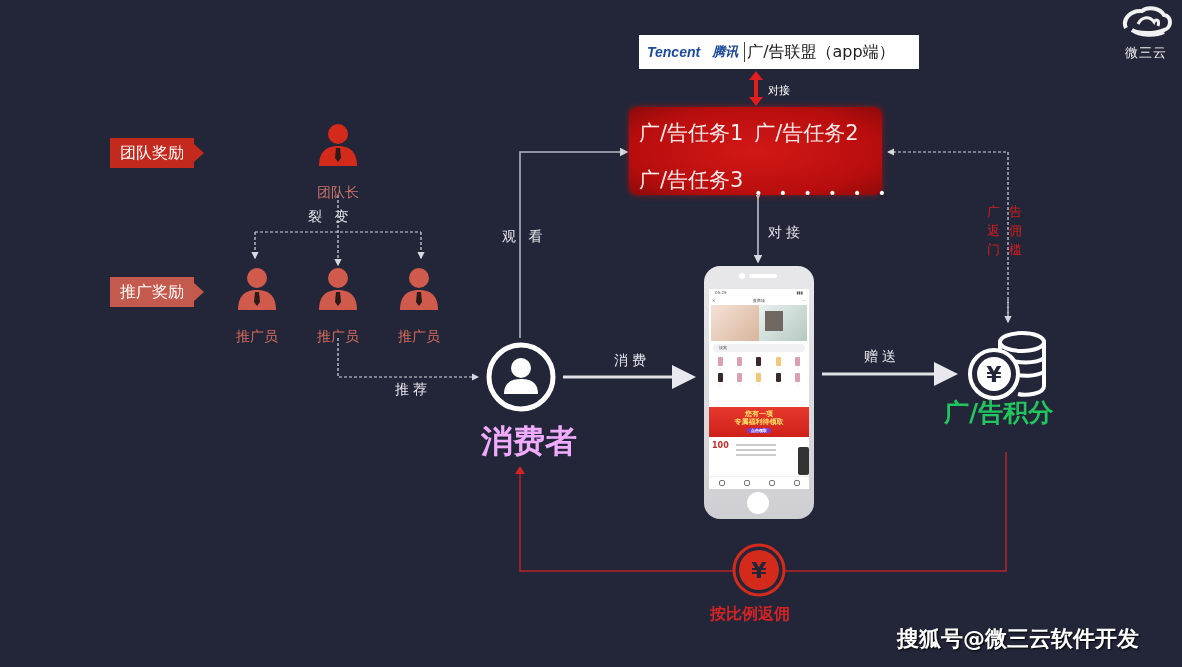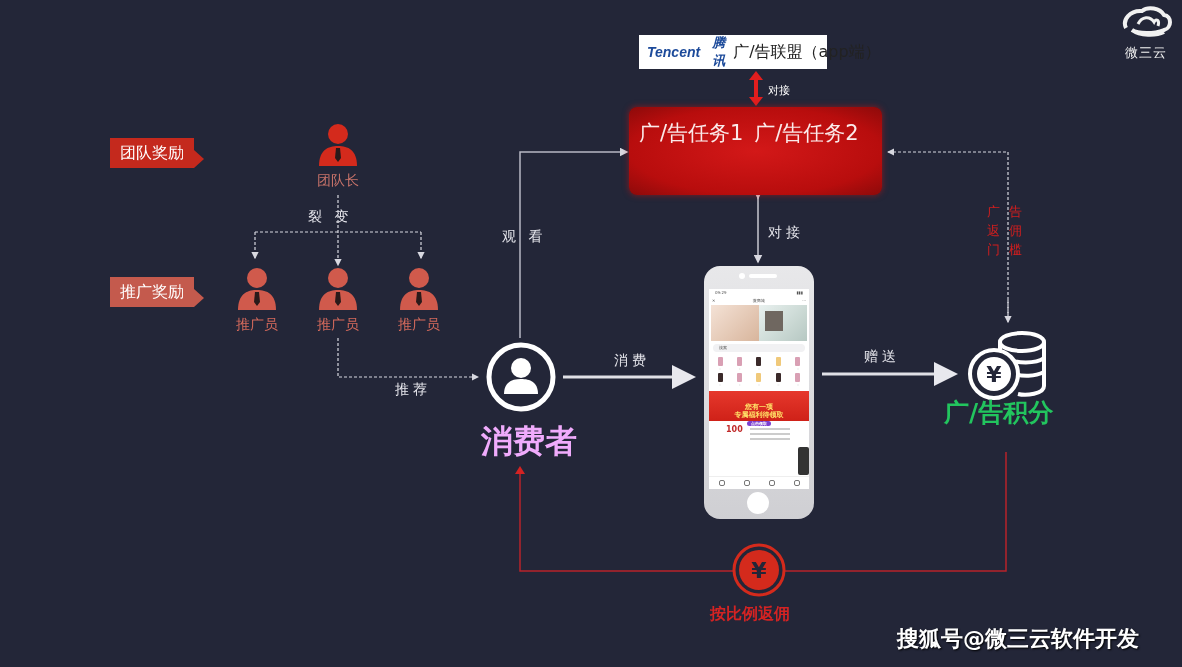--- a/index.html
+++ b/index.html
@@ -2,47 +2,47 @@
 <html><head>
 <meta charset="utf-8">
 <style>
   * { box-sizing: border-box; margin: 0; padding: 0; }
   html, body { width: 1182px; height: 667px; overflow: hidden; background: #232638; }
   body { position: relative; font-family: "DejaVu Sans", "Liberation Sans", sans-serif; color: #e8e8ee; }
   .abs { position: absolute; }
   svg.lines { position: absolute; left: 0; top: 0; }
 
   
-  .header-box { left: 639px; top: 35px; width: 188px; height: 34px; background: #ffffff; display: flex; align-items: center; }
+  .header-box { left: 639px; top: 35px; width: 280px; height: 34px; background: #ffffff; display: flex; align-items: center; }
   .tencent-logo { font-family: "Liberation Sans", sans-serif; font-weight: bold; font-style: italic; color: #1c4a9a; font-size: 14px; padding-left: 8px; letter-spacing: 0px; white-space: nowrap; }
   .tencent-cn { font-style: italic; font-weight: bold; color: #1c4a9a; font-size: 13px; margin-left: 12px; }
   .header-sep { width: 1px; height: 20px; background: #444; margin-left: 6px; }
   .header-title { font-size: 16px; color: #222; margin-left: 2px; white-space: nowrap; }
 
   .dock-label { left: 768px; top: 83px; font-size: 11px; color: #fff; }
 
   
   .task-box { left: 629px; top: 107px; width: 253px; height: 88px; border-radius: 8px;
     background: radial-gradient(ellipse at center, #d31818 0%, #b80d0d 70%, #8c0a0a 100%);
     box-shadow: 0 0 6px rgba(200,20,20,0.6); padding: 8px 10px; }
   .task-row { font-size: 21px; color: #fbeaea; white-space: nowrap; line-height: 36px; }
   .task-row span { margin-right: 4px; margin-top: 24px; }
   .task-dots { display: inline-block; letter-spacing: 6px; font-size: 14px; vertical-align: middle; color: #fff; }
 
   
-  .tag { height: 30px; display: flex; align-items: flex-end; }
+  .tag { height: 30px; display: flex; align-items: center; }
   .tag-body { height: 30px; padding: 0 10px; font-size: 16px; color: #fff; display: flex; align-items: center; }
   .tag-arrow { width: 0; height: 0; border-top: 9px solid transparent; border-bottom: 9px solid transparent; border-left: 10px solid; }
   .tag-team .tag-body { background: #c4291d; }
   .tag-team .tag-arrow { border-left-color: #c4291d; }
   .tag-promo .tag-body { background: #c45a4d; }
   .tag-promo .tag-arrow { border-left-color: #c45a4d; }
 
   .person { width: 50px; text-align: center; }
-  .person-label { font-size: 14px; margin-top: 2px; white-space: nowrap; }
+  .person-label { font-size: 14px; margin-top: 14px; white-space: nowrap; }
   .lead .person-label { color: #c8736a; }
   .member .person-label { color: #d56a5c; }
 
   .txt-small { font-size: 14px; color: #e6e6ec; white-space: nowrap; letter-spacing: 4px; }
 
   .consumer-label { left: 481px; top: 420px; font-size: 32px; font-weight: bold; color: #f0abfc; white-space: nowrap; }
   .points-label { left: 944px; top: 396px; font-size: 25px; font-weight: bold; color: #22c55e; white-space: nowrap; }
 
   .rebate-vert { left: 987px; top: 202px; width: 44px; font-size: 13px; color: #d21e1e; line-height: 19px; display: grid; grid-template-columns: 22px 22px; }
   .rebate-label { left: 710px; top: 604px; font-size: 16px; font-weight: bold; color: #d42323; white-space: nowrap; }
@@ -60,23 +60,23 @@
   .scr-banner .b1 { flex: 1; background: linear-gradient(135deg,#f4e2d6,#d8b59c); }
   .scr-banner .b2 { flex: 1; background: linear-gradient(135deg,#e9f1ef,#b6c8c2); position: relative; }
   .scr-banner .b2:after { content: ""; position: absolute; left: 6px; top: 6px; width: 18px; height: 20px; background: #6f6760; }
   .scr-search { height: 8px; margin: 3px 4px; background: #f1f1f3; border-radius: 4px; padding-left: 6px; line-height: 8px; }
   .scr-grid { display: grid; grid-template-columns: repeat(5, 1fr); gap: 2px 1px; padding: 2px 2px; }
   .scr-grid div { height: 14px; display: flex; flex-direction: column; align-items: center; justify-content: space-between; }
   .scr-grid i { display: block; width: 5px; height: 9px; background: #d9a0b4; border-radius: 1px; }
   .scr-grid div:nth-child(3n) i { background: #3b2a2a; }
   .scr-grid div:nth-child(4n) i { background: #f0c97a; }
   .scr-grid span { font-size: 3px; color: #888; }
-  .scr-promo { height: 30px; margin-top: 2px; background: linear-gradient(#e6382c,#cf2118); color: #ffe066; font-size: 7px; font-weight: bold; text-align: center; padding-top: 12px; line-height: 8px; }
+  .scr-promo { height: 30px; margin-top: 18px; background: linear-gradient(#e6382c,#cf2118); color: #ffe066; font-size: 7px; font-weight: bold; text-align: center; padding-top: 3px; line-height: 8px; }
   .scr-promo .btn { display: inline-block; background: #7b3fd0; color: #fff; font-size: 4px; padding: 0 4px; border-radius: 3px; line-height: 5px; }
-  .scr-card { display: flex; padding: 4px 17px; gap: 2px; }
+  .scr-card { display: flex; padding: 4px 3px; gap: 2px; }
   .scr-card .num { color: #c02b2b; font-size: 8px; font-weight: bold; width: 22px; }
   .scr-card .lines i { display: block; height: 2px; background: #ccc; margin: 3px 0; width: 40px; }
   .scr-side { position: absolute; right: 0; top: 158px; width: 11px; height: 28px; background: #333; border-radius: 2px; }
   .scr-tabbar { position: absolute; bottom: 0; left: 0; right: 0; height: 13px; border-top: 1px solid #eee; display: flex; justify-content: space-around; align-items: center; }
   .scr-tabbar b { display: block; width: 6px; height: 6px; border: 1px solid #777; border-radius: 2px; }
 
   .watermark { left: 897px; top: 624px; font-size: 22px; font-weight: bold; color: #ffffff; text-shadow: 1px 1px 2px #000; white-space: nowrap; }
   .brand-logo { left: 1118px; top: 6px; width: 56px; text-align: center; }
   .brand-logo-text { font-size: 13px; color: #f1f1f1; letter-spacing: 1px; }
 </style>
@@ -135,20 +135,24 @@
   <span class="header-sep"></span>
   <span class="header-title">广/告联盟（app端）</span>
 </div>
 <div class="abs dock-label">对接</div>
 
 <div class="abs task-box">
   <div class="task-row">
     <span>广/告任务1</span>
     <span>广/告任务2</span>
   </div>
+  <div class="task-row">
+    <span>广/告任务3</span>
+    <span class="task-dots">• • • • • •</span>
+  </div>
 </div>
 
 <div class="abs tag tag-team" style="left:110px;top:138px;">
   <div class="tag-body">团队奖励</div>
   <div class="tag-arrow"></div>
 </div>
 <div class="abs tag tag-promo" style="left:110px;top:277px;">
   <div class="tag-body">推广奖励</div>
   <div class="tag-arrow"></div>
 </div>

